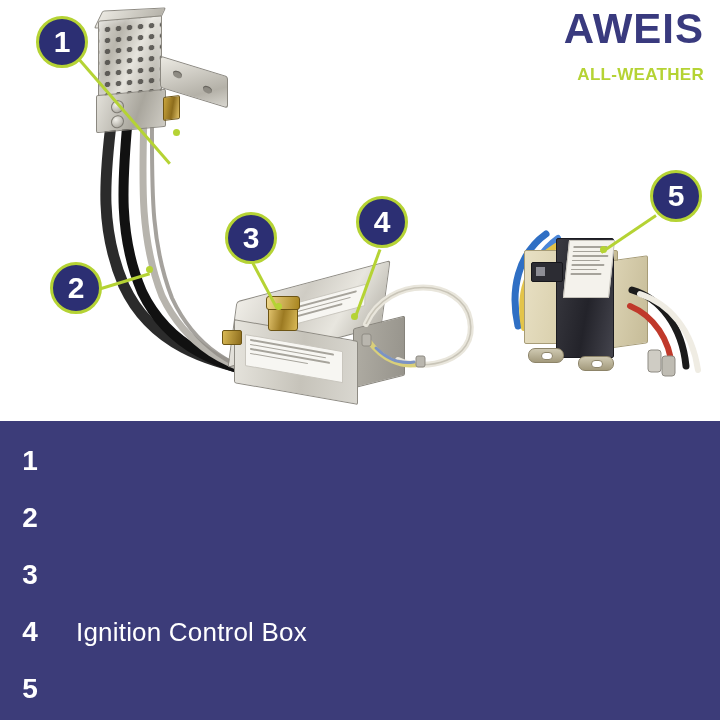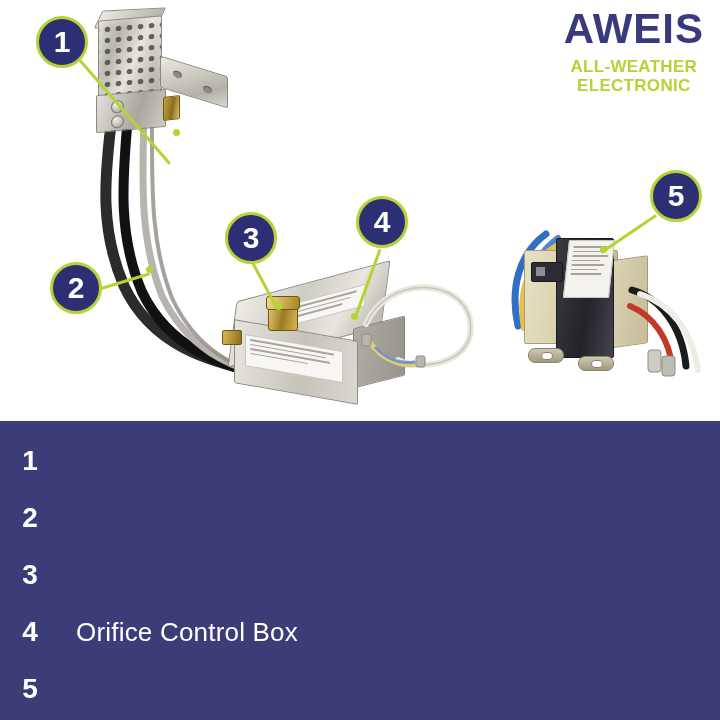--- a/index.html
+++ b/index.html
@@ -1,22 +1,22 @@
 <!DOCTYPE html>
 <html><head>
 <meta charset="utf-8">
 <style>
   html,body{margin:0;padding:0;background:#fff;}
   body{width:720px;height:720px;overflow:hidden;font-family:"Liberation Sans",sans-serif;}
   #stage{position:relative;width:720px;height:720px;background:#ffffff;}
 
   
-  .logo{position:absolute;right:16px;top:8px;text-align:center;line-height:1;}
+  .logo{position:absolute;right:16px;top:8px;text-align:right;line-height:1;}
   .logo-main{font-size:42px;font-weight:bold;color:#393a7e;letter-spacing:1px;}
-  .logo-sub{font-size:17px;font-weight:bold;color:#b5d334;letter-spacing:.3px;margin-top:8px;}
+  .logo-sub{font-size:17px;font-weight:bold;color:#b5d334;letter-spacing:.3px;margin-top:16px;}
   .logo-sub div{margin-top:2px;}
 
   
   .photo{position:absolute;}
 
   
   .cage-body{left:98px;top:18px;width:62px;height:78px;
     background:linear-gradient(115deg,#d8d6cf 0%,#b9b6ad 28%,#e6e4dd 55%,#a8a59c 100%);
     border:1px solid #8d8a82;border-radius:2px;transform:skewY(-5deg);
     box-shadow:inset 0 0 8px rgba(255,255,255,.55);overflow:hidden;}
@@ -94,21 +94,20 @@
 </style>
 </head>
 <body>
 
 <div id="stage">
 
   <div class="logo">
     <div class="logo-main">AWEIS</div>
     <div class="logo-sub">
       <div>ALL-WEATHER</div>
-      <div>ELECTRONIC</div>
     </div>
   </div>
 
   <div>
 
     <svg width="320" height="290" style="position:absolute;left:90px;top:110px;">
       <path d="M22,6 C14,70 10,120 34,176 C62,236 120,252 168,262" stroke="#2b2b2b" stroke-width="11" fill="none" stroke-linecap="round"></path>
       <path d="M38,6 C32,72 28,126 52,182 C80,240 134,256 176,266" stroke="#111111" stroke-width="10" fill="none" stroke-linecap="round"></path>
       <path d="M54,4 C52,74 50,130 72,186 C98,240 140,256 180,268" stroke="#b7b4ad" stroke-width="7" fill="none" stroke-linecap="round"></path>
       <path d="M62,4 C62,76 60,132 82,188 C106,240 146,258 184,270" stroke="#8e8b84" stroke-width="4" fill="none" stroke-linecap="round" opacity=".8"></path>
@@ -236,20 +235,20 @@
       <span class="legend-num">1</span>
     </div>
     <div class="legend-row" style="top:77px;">
       <span class="legend-num">2</span>
     </div>
     <div class="legend-row" style="top:134px;">
       <span class="legend-num">3</span>
     </div>
     <div class="legend-row" style="top:191px;">
       <span class="legend-num">4</span>
-      <span class="legend-label">Orifice Control Box</span>
+      <span class="legend-label">Ignition Control Box</span>
     </div>
     <div class="legend-row" style="top:248px;">
       <span class="legend-num">5</span>
     </div>
   </div>
 
 </div>
 
 </body></html>

